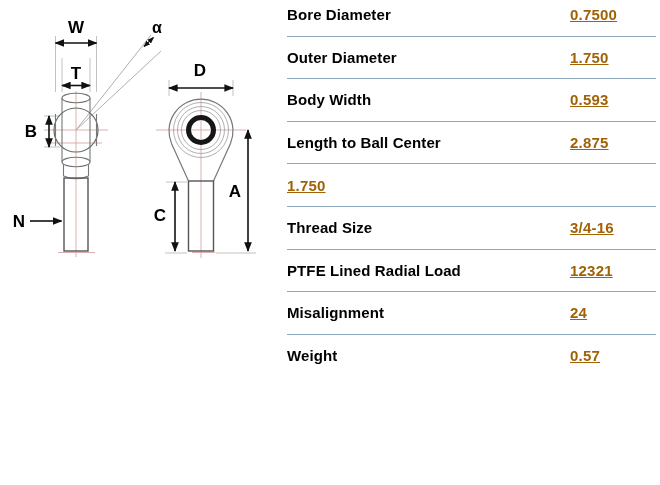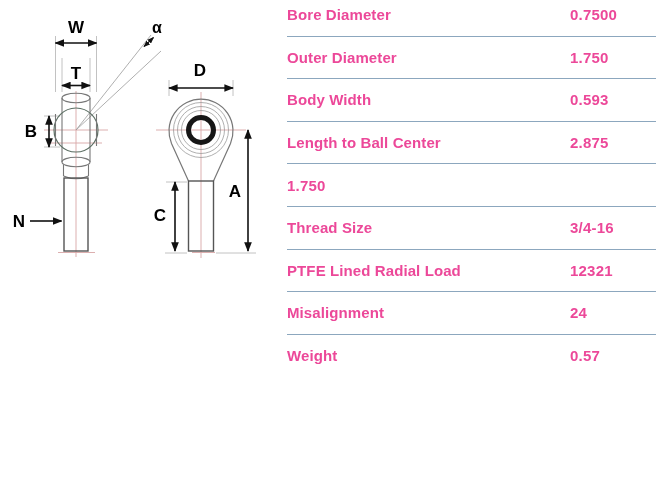--- a/index.html
+++ b/index.html
@@ -14,25 +14,25 @@
   
   .spec{position:absolute;left:287px;top:-6px;width:369px;}
   .spec .row{
     height:41.6px;display:flex;align-items:center;
     border-bottom:1.5px solid #8ca7be;
   }
   .spec .row:last-child{border-bottom:none;}
   .spec .lbl{
     width:283px;flex:0 0 283px;
     font:700 15px "Liberation Sans",sans-serif;
-    color:#ec4899;letter-spacing:.1px;
+    color:#000000;letter-spacing:.1px;
   }
   .spec .val{
     font:700 15px "Liberation Sans",sans-serif;
-    color:#ec4899;letter-spacing:.2px;
+    color:#a16207;letter-spacing:.2px;text-decoration:underline;
   }
 </style>
 </head>
 <body>
 
 <svg class="diagram" viewBox="0 0 285 485">
   <defs>
     <marker id="arw" viewBox="0 0 10 8" refX="9" refY="4" markerWidth="6" markerHeight="5" orient="auto-start-reverse">
       <path d="M0,0 L10,4 L0,8 z" fill="#111"></path>
     </marker>

